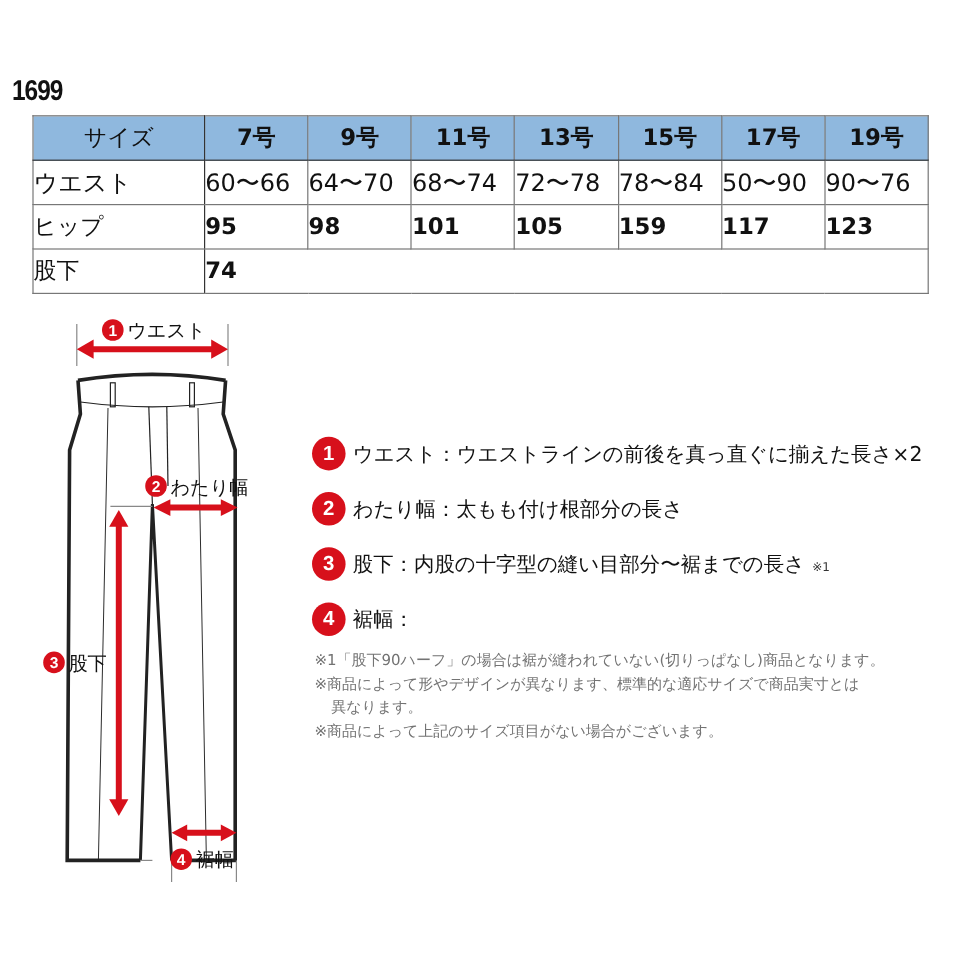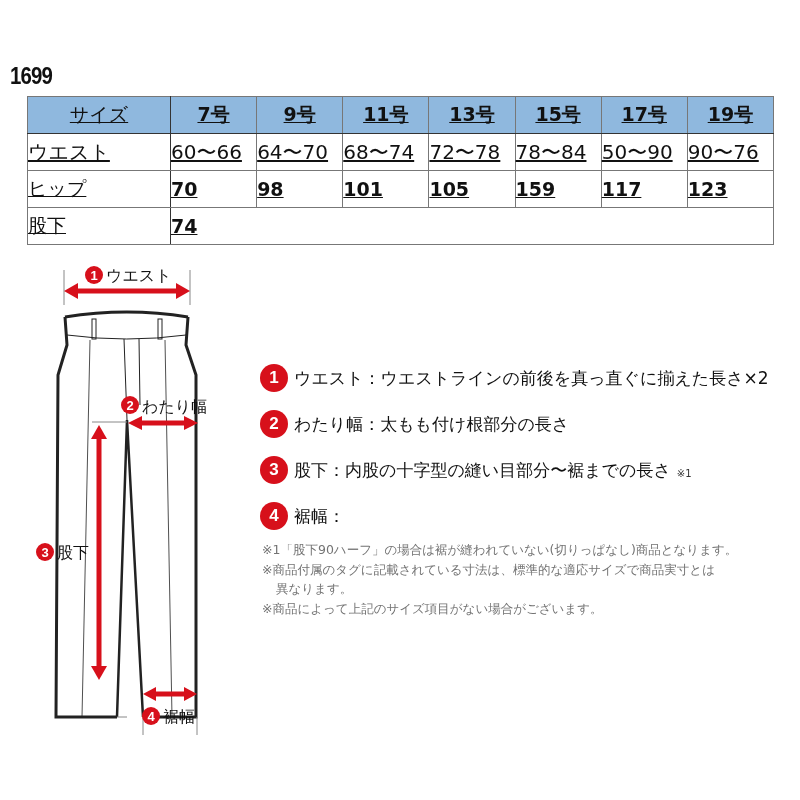--- a/index.html
+++ b/index.html
@@ -1,19 +1,19 @@
 <!DOCTYPE html>
 <html><head>
 <meta charset="utf-8">
 <style>
   html,body{margin:0;padding:0;background:#fff;}
   body{width:800px;height:800px;position:relative;overflow:hidden;font-family:"DejaVu Sans","Liberation Sans",sans-serif;color:#111;}
   .model{position:absolute;left:10px;top:62px;font-family:"Liberation Sans","DejaVu Sans",sans-serif;font-weight:bold;font-size:24px;letter-spacing:-1px;color:#111;transform:scaleX(0.85);transform-origin:left;}
   table.size{position:absolute;left:27px;top:96px;width:747px;border-collapse:collapse;table-layout:fixed;border:1.5px solid #333;}
-  table.size td,table.size th{border:1px solid #777;font-size:19px;height:36px;padding:0;font-weight:bold;text-decoration:underline;}
+  table.size td,table.size th{border:1px solid #777;font-size:19px;height:36px;padding:0;font-weight:bold;}
   table.size tr.head th{background:#8fb8de;border-bottom:1.5px solid #333;}
   table.size td.label, table.size th.label{font-weight:normal;border-right:1.5px solid #333;width:142px;}
   table.size tr.waist td{font-weight:normal;font-size:20px;}
   table.size th.label{font-weight:normal;}
   .diagram{position:absolute;left:0;top:255px;width:250px;height:480px;}
   .legend{position:absolute;left:260px;top:355px;width:530px;}
   .legend-item{display:flex;align-items:center;height:46px;font-size:17px;}
   .num{width:28px;height:28px;border-radius:50%;background:#d7101b;color:#fff;font-weight:bold;font-size:17px;display:flex;align-items:center;justify-content:center;margin-right:6px;flex:none;font-family:"Liberation Sans",sans-serif;}
   .sup{font-size:10px;margin-left:6px;color:#333;align-self:flex-end;margin-bottom:14px;}
   .notes{position:absolute;left:262px;top:540px;width:530px;font-size:12.5px;line-height:19.5px;color:#737373;}
@@ -41,21 +41,21 @@
     <td>60〜66</td>
     <td>64〜70</td>
     <td>68〜74</td>
     <td>72〜78</td>
     <td>78〜84</td>
     <td>50〜90</td>
     <td>90〜76</td>
   </tr>
   <tr>
     <td class="label">ヒップ</td>
-    <td>70</td>
+    <td>95</td>
     <td>98</td>
     <td>101</td>
     <td>105</td>
     <td>159</td>
     <td>117</td>
     <td>123</td>
   </tr>
   <tr>
     <td class="label">股下</td>
     <td colspan="7">74</td>
@@ -152,16 +152,16 @@
   </div>
   <div class="legend-item">
     <span class="num">4</span>
     <span>裾幅</span>
       <span>：</span>
   </div>
 </div>
 
 <div class="notes">
   <div>※1「股下90ハーフ」の場合は裾が縫われていない(切りっぱなし)商品となります。</div>
-  <div>※商品付属のタグに記載されている寸法は、標準的な適応サイズで商品実寸とは</div>
+  <div>※商品によって形やデザインが異なります、標準的な適応サイズで商品実寸とは</div>
   <div class="indent">異なります。</div>
   <div>※商品によって上記のサイズ項目がない場合がございます。</div>
 </div>
 
 </body></html>

